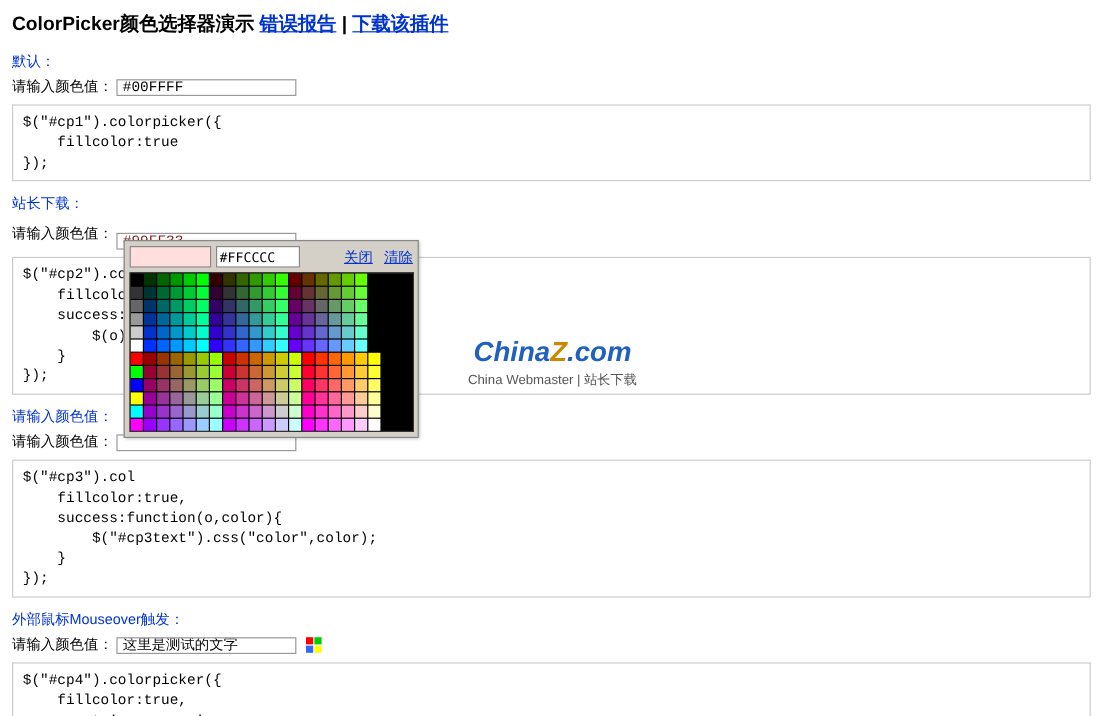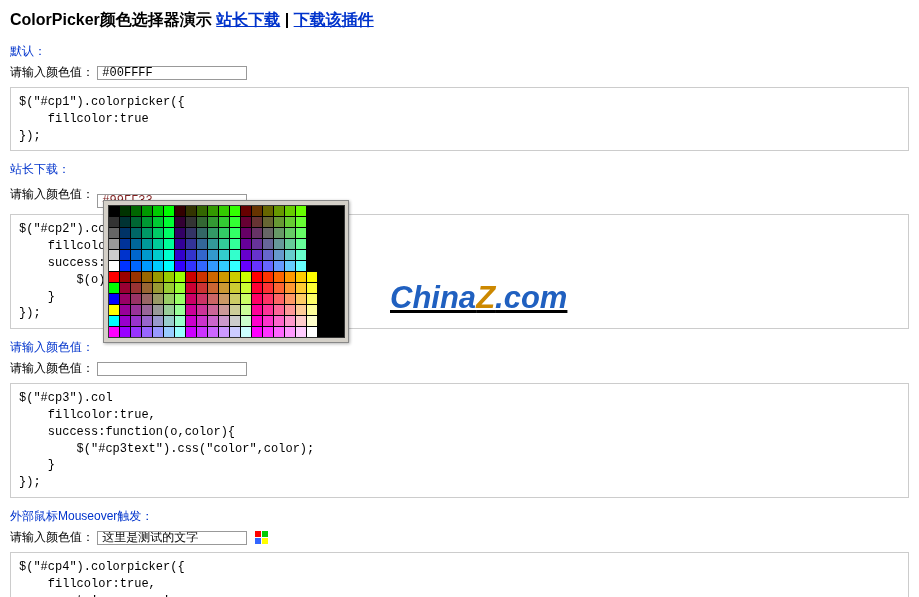--- a/index.html
+++ b/index.html
@@ -85,24 +85,23 @@
     .swatch { width: 10px; height: 10px; cursor: pointer; }
     .watermark {
       position: absolute;
       left: 390px;
       top: 280px;
       text-align: center;
       pointer-events: none;
       user-select: none;
     }
     .watermark .brand {
-      font-size: 31px;
+      font-size: 23px;
       font-weight: bold;
       font-style: italic;
-      text-decoration: underline;
     }
     .watermark .brand .ch { color: #2060c0; }
     .watermark .brand .z  { color: #cc8800; }
     .watermark .brand .com{ color: #2060c0; }
     .watermark .sub {
       font-size: 11px;
       color: #555;
       margin-top: 2px;
     }
     .trigger-icon {
@@ -122,21 +121,21 @@
     .trigger-icon .b { left:7px; top:0; background:#0c0; }
     .trigger-icon .c { left:0; top:7px; background:#36f; }
     .trigger-icon .d { left:7px; top:7px; background:#ff0; }
     .green-text { color: #7f1d1d; margin-top: 12px; }
   </style>
 </head>
 <body>
 
 <h2>
   <span>ColorPicker颜色选择器演示</span>
-  <a href="#">站长下载</a><span> | </span><a href="#">下载该插件</a>
+  <a href="#">错误报告</a><span> | </span><a href="#">下载该插件</a>
 </h2>
 
 <span class="section-label">默认：</span>
 <div class="input-row">
   <label>请输入颜色值：</label>
   <input class="color-input" value="#00FFFF" style="">
 </div>
 <div class="code-block">$("#cp1").colorpicker({
     fillcolor:true
 });</div>
@@ -174,20 +173,28 @@
   </span>
 </div>
 <div class="code-block">$("#cp4").colorpicker({
     fillcolor:true,
     event:'mouseover',
     success:function(o,color){
         $("#cp4text").css("color",color);
     }</div>
 
 <div class="picker-popup">
+  <div class="picker-top">
+    <div class="preview-swatch"></div>
+    <input class="hex-field" value="#FFCCCC" style="">
+    <div style="margin-left:auto">
+      <a href="#">关闭</a>
+      <a href="#">清除</a>
+    </div>
+  </div>
   <div class="swatch-grid" id="swatch-grid">
       <div class="swatch-row">
         <div class="swatch" style="background: rgb(0, 0, 0);"></div>
         <div class="swatch" style="background: rgb(0, 51, 0);"></div>
         <div class="swatch" style="background: rgb(0, 102, 0);"></div>
         <div class="swatch" style="background: rgb(0, 153, 0);"></div>
         <div class="swatch" style="background: rgb(0, 204, 0);"></div>
         <div class="swatch" style="background: rgb(0, 255, 0);"></div>
         <div class="swatch" style="background: rgb(51, 0, 0);"></div>
         <div class="swatch" style="background: rgb(51, 51, 0);"></div>
@@ -428,13 +435,14 @@
         <div class="swatch" style="background: rgb(255, 204, 255);"></div>
         <div class="swatch" style="background: rgb(255, 255, 255);"></div>
       </div>
     </div>
 </div>
 
 <div class="watermark">
   <div class="brand">
     <span class="ch">China</span><span class="z">Z</span><span class="com">.com</span>
   </div>
+  <div class="sub">China Webmaster | 站长下载</div>
 </div>
 
 </body></html>

